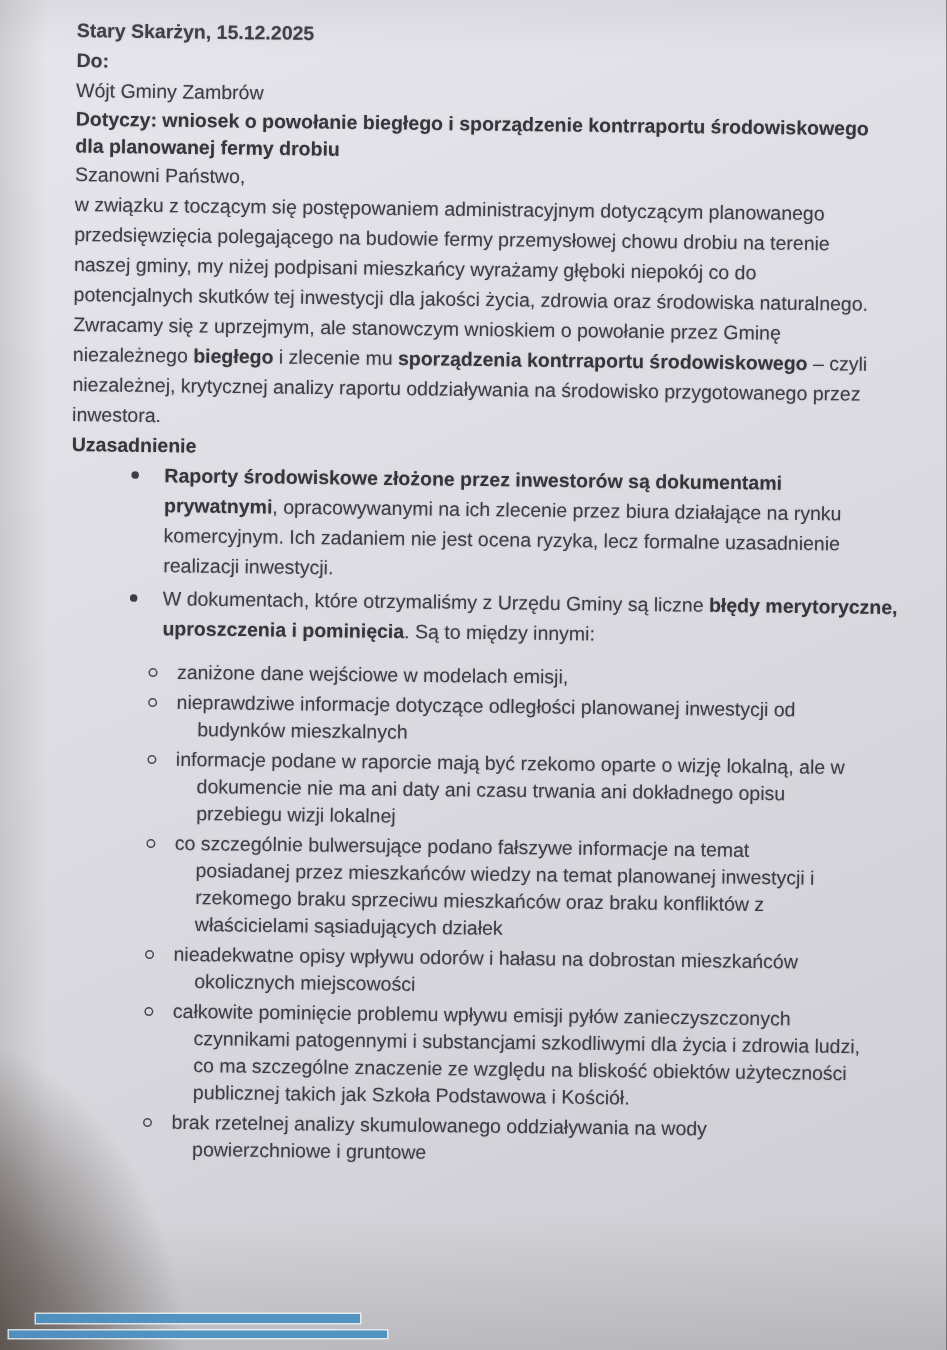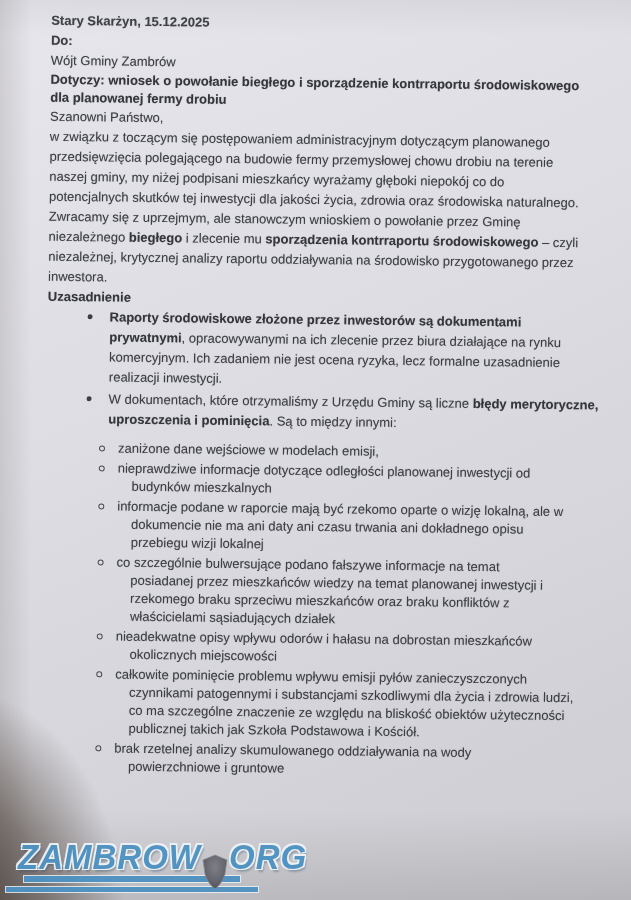--- a/index.html
+++ b/index.html
@@ -134,30 +134,16 @@
 co ma szczególne znaczenie ze względu na bliskość obiektów użyteczności
 publicznej takich jak Szkoła Podstawowa i Kościół.</span></li>
       <li><span class="circle-marker"></span><span>brak rzetelnej analizy skumulowanego oddziaływania na wody
 powierzchniowe i gruntowe</span></li>
     </ul>
   </div>
 
   <div class="watermark">
     <div class="wm-bar-top"></div>
     <div class="wm-bar-bottom"></div>
-    <div class="wm-row">
-      <span class="wm-word">ZAMBROW</span>
-      <svg class="wm-shield" width="26" height="36" viewBox="0 0 26 36">
-        <defs>
-          <radialGradient id="shieldGrad" cx="50%" cy="35%" r="70%">
-            <stop offset="0%" stop-color="#7c7c84"></stop>
-            <stop offset="60%" stop-color="#62626a"></stop>
-            <stop offset="100%" stop-color="#4c4c54"></stop>
-          </radialGradient>
-        </defs>
-        <path d="M13 1 L25 6 L23 20 C21 27 17 32 13 35 C9 32 5 27 3 20 L1 6 Z" fill="url(#shieldGrad)" stroke="#8a8a92" stroke-width="0.8"></path>
-      </svg>
-      <span class="wm-word">ORG</span>
-    </div>
   </div>
 
   <div class="photo-vignette"></div>
 </div>
 
 </body></html>

